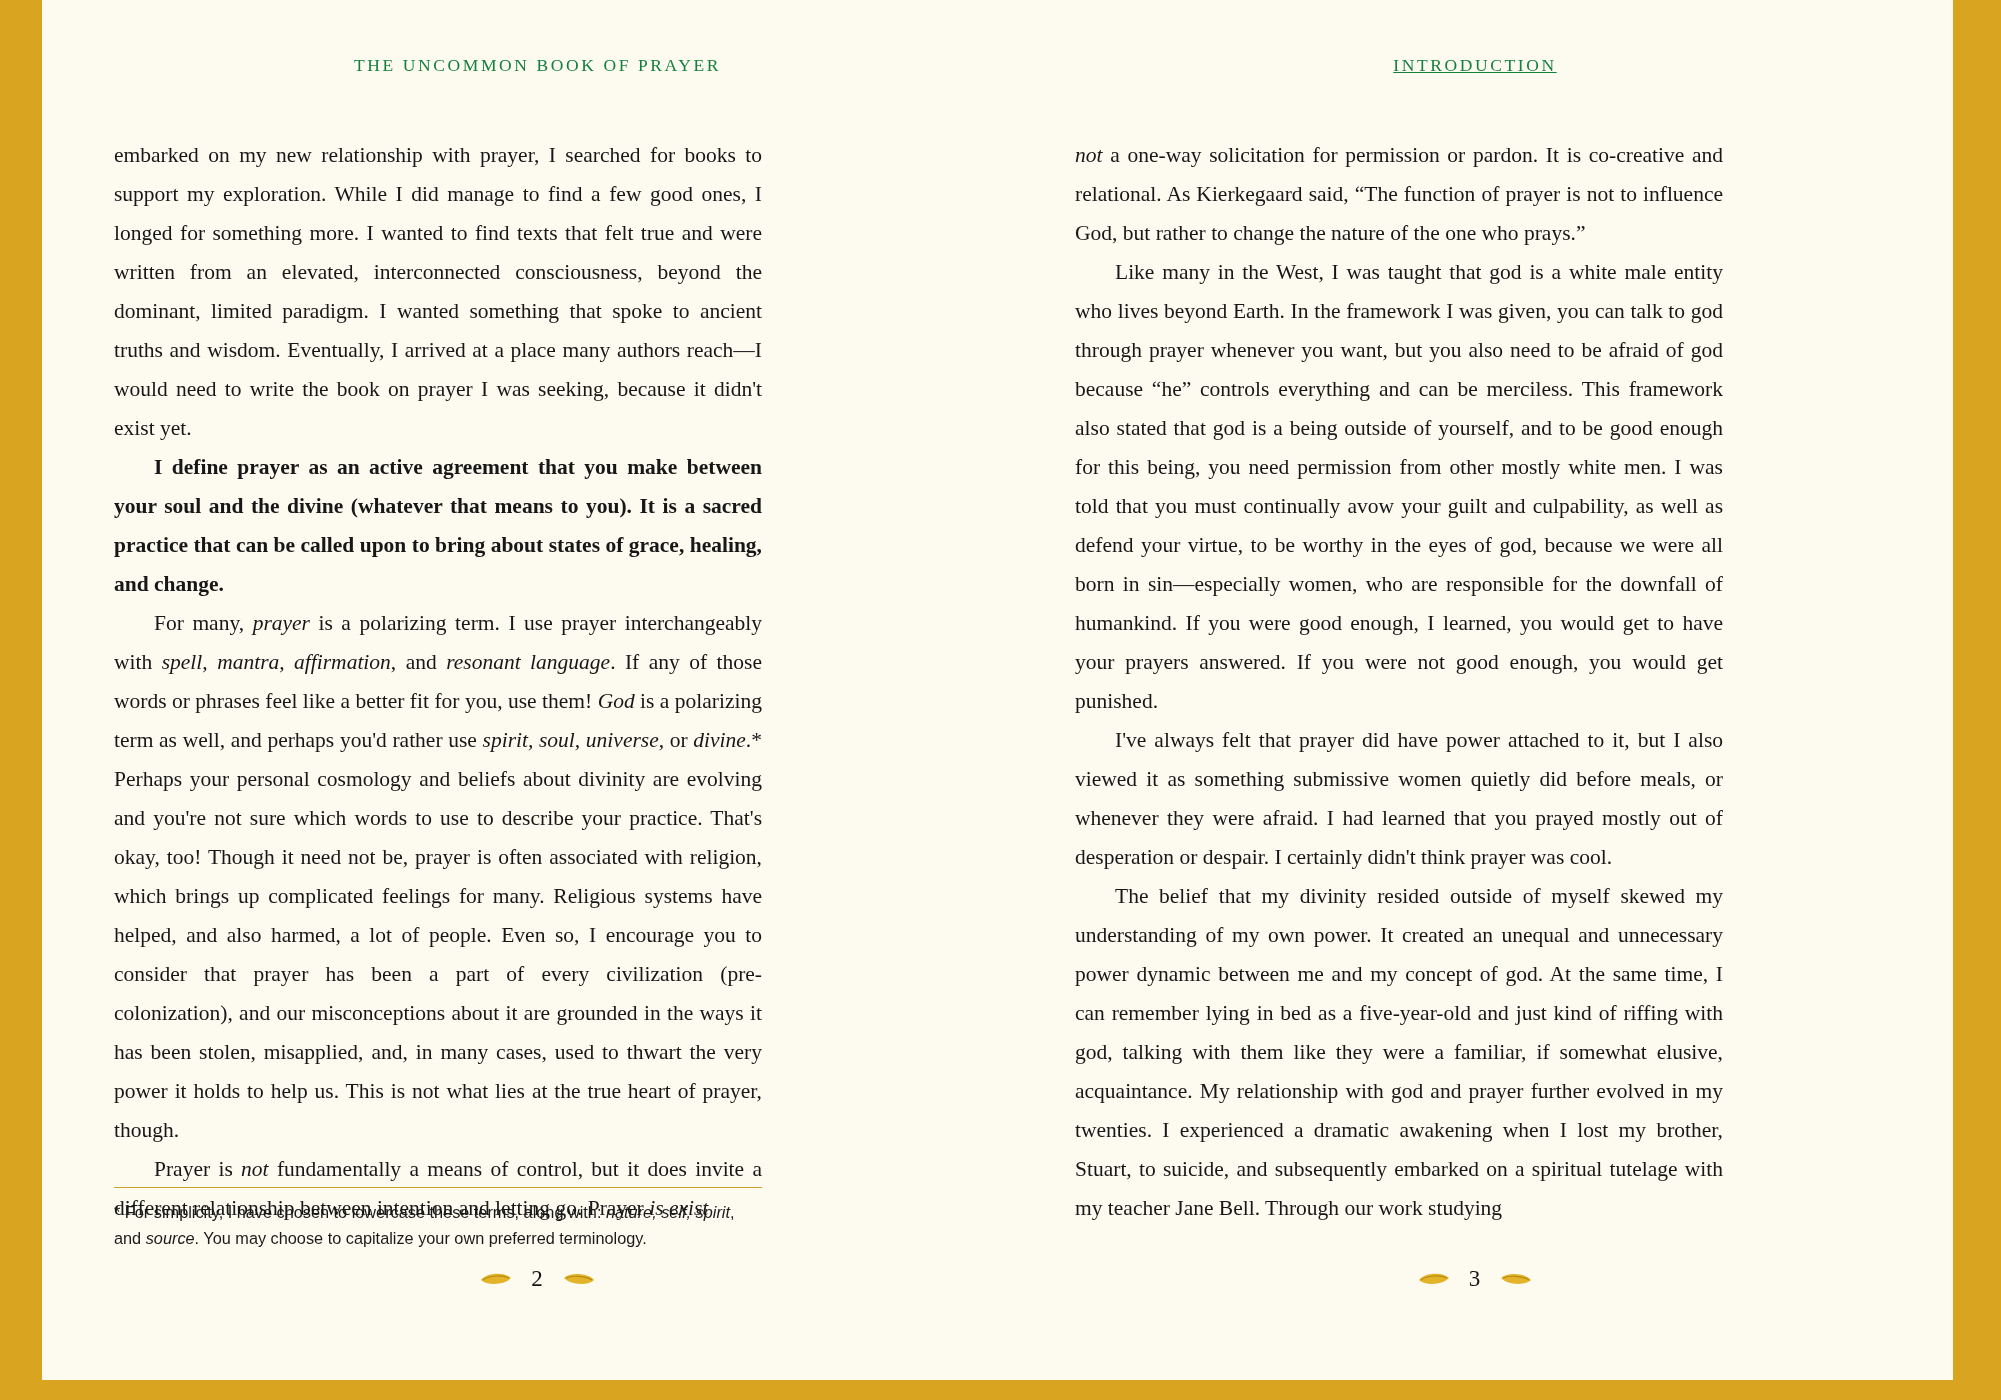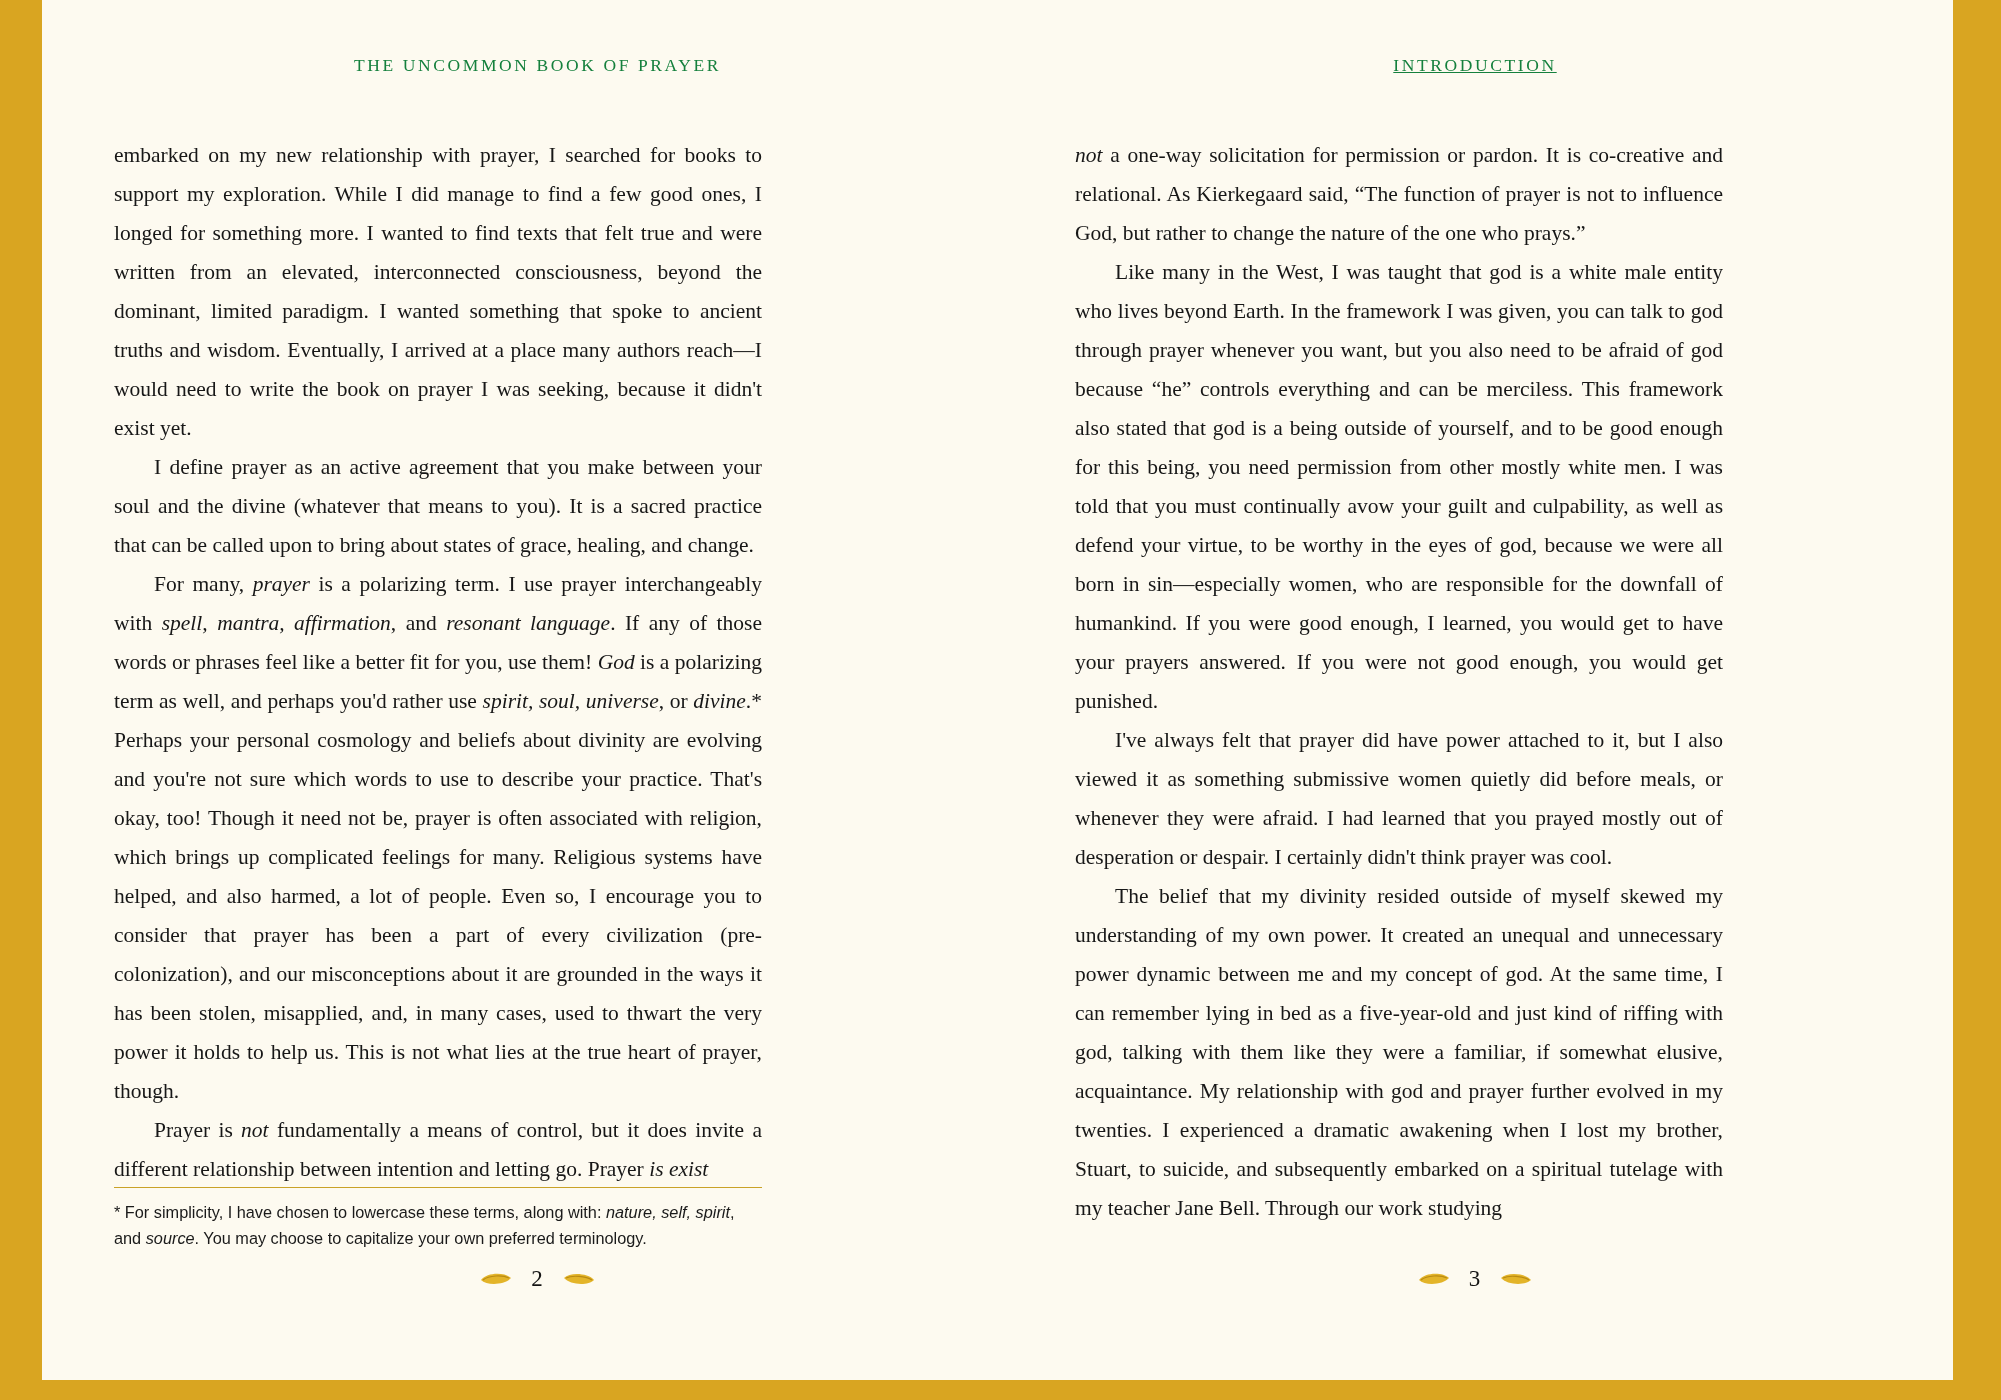--- a/index.html
+++ b/index.html
@@ -78,21 +78,21 @@
     margin-top: 8px;
   }
   .col-left { left: 72px; width: 648px; }
   .col-right { left: 78px; width: 648px; }
 
   .col p {
     margin: 0;
   }
   .col p.indent { text-indent: 40px; }
   .col p.bold {
-    font-weight: normal;
+    font-weight: bold;
     text-indent: 40px;
   }
   .col p.noindent { text-indent: 0; }
   em { }
 
   .footnote-wrap {
     position: absolute;
     left: 72px;
     top: 1187px;
     width: 648px;

